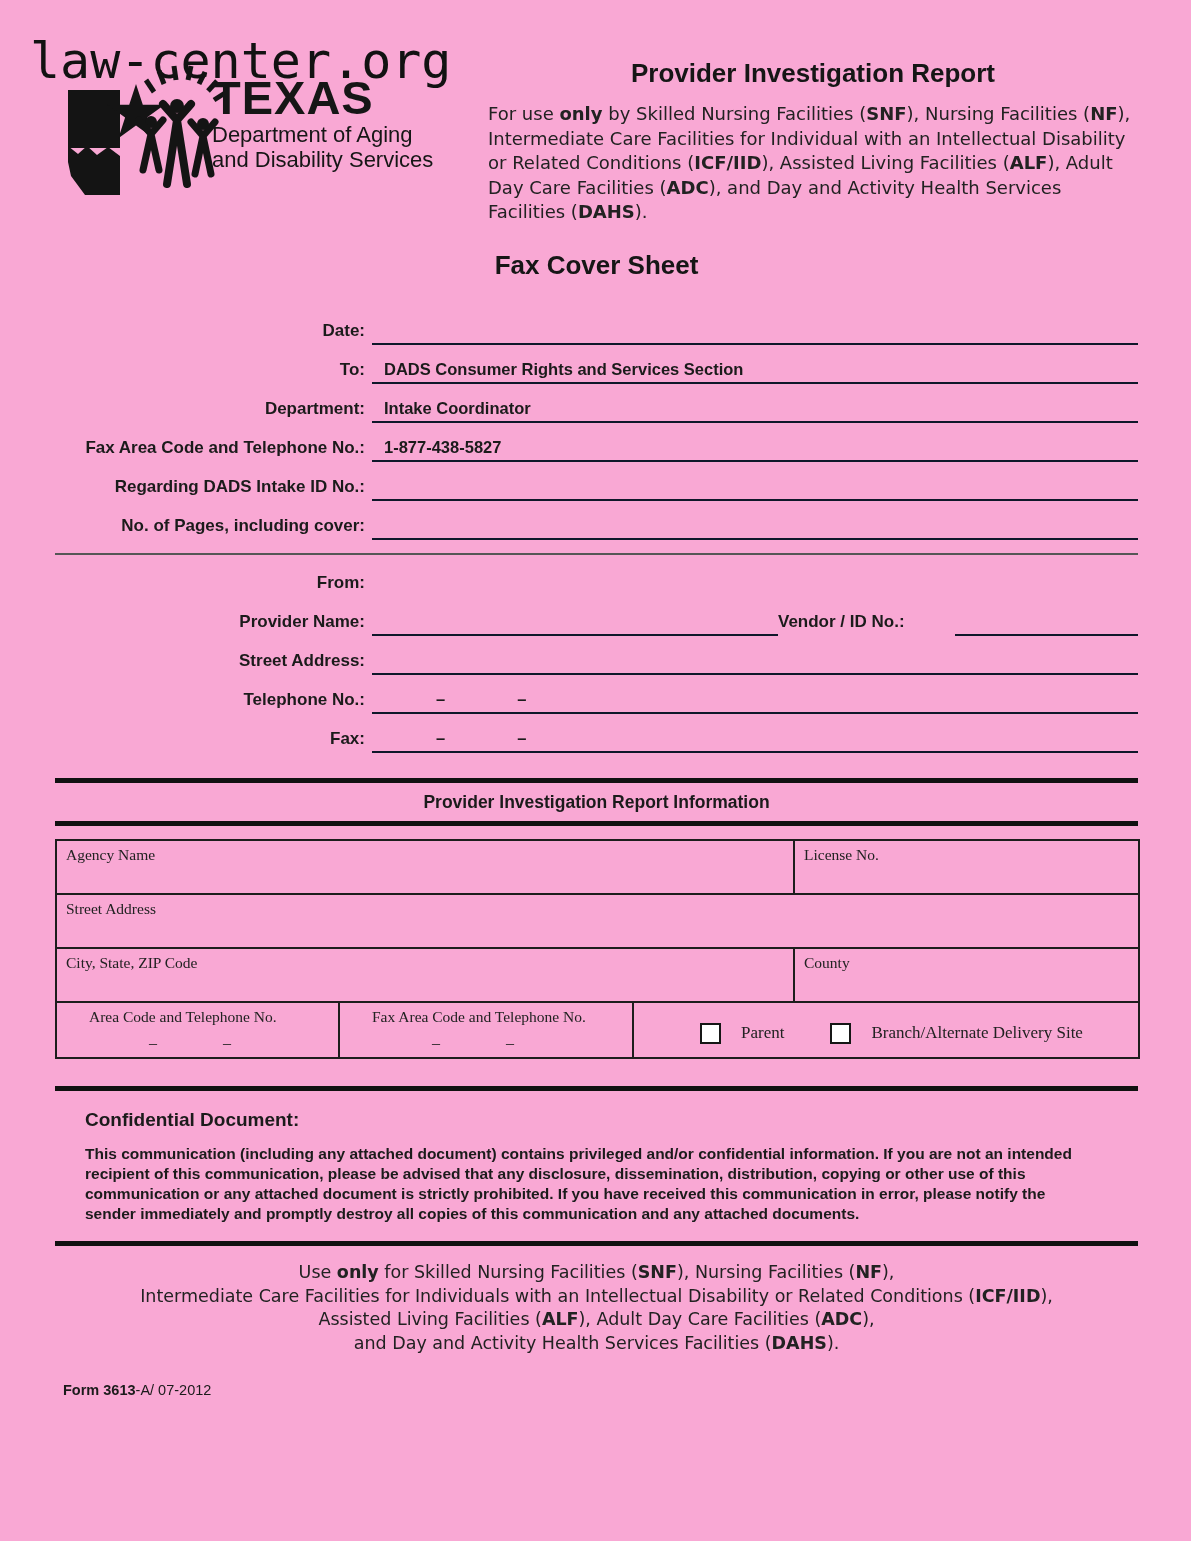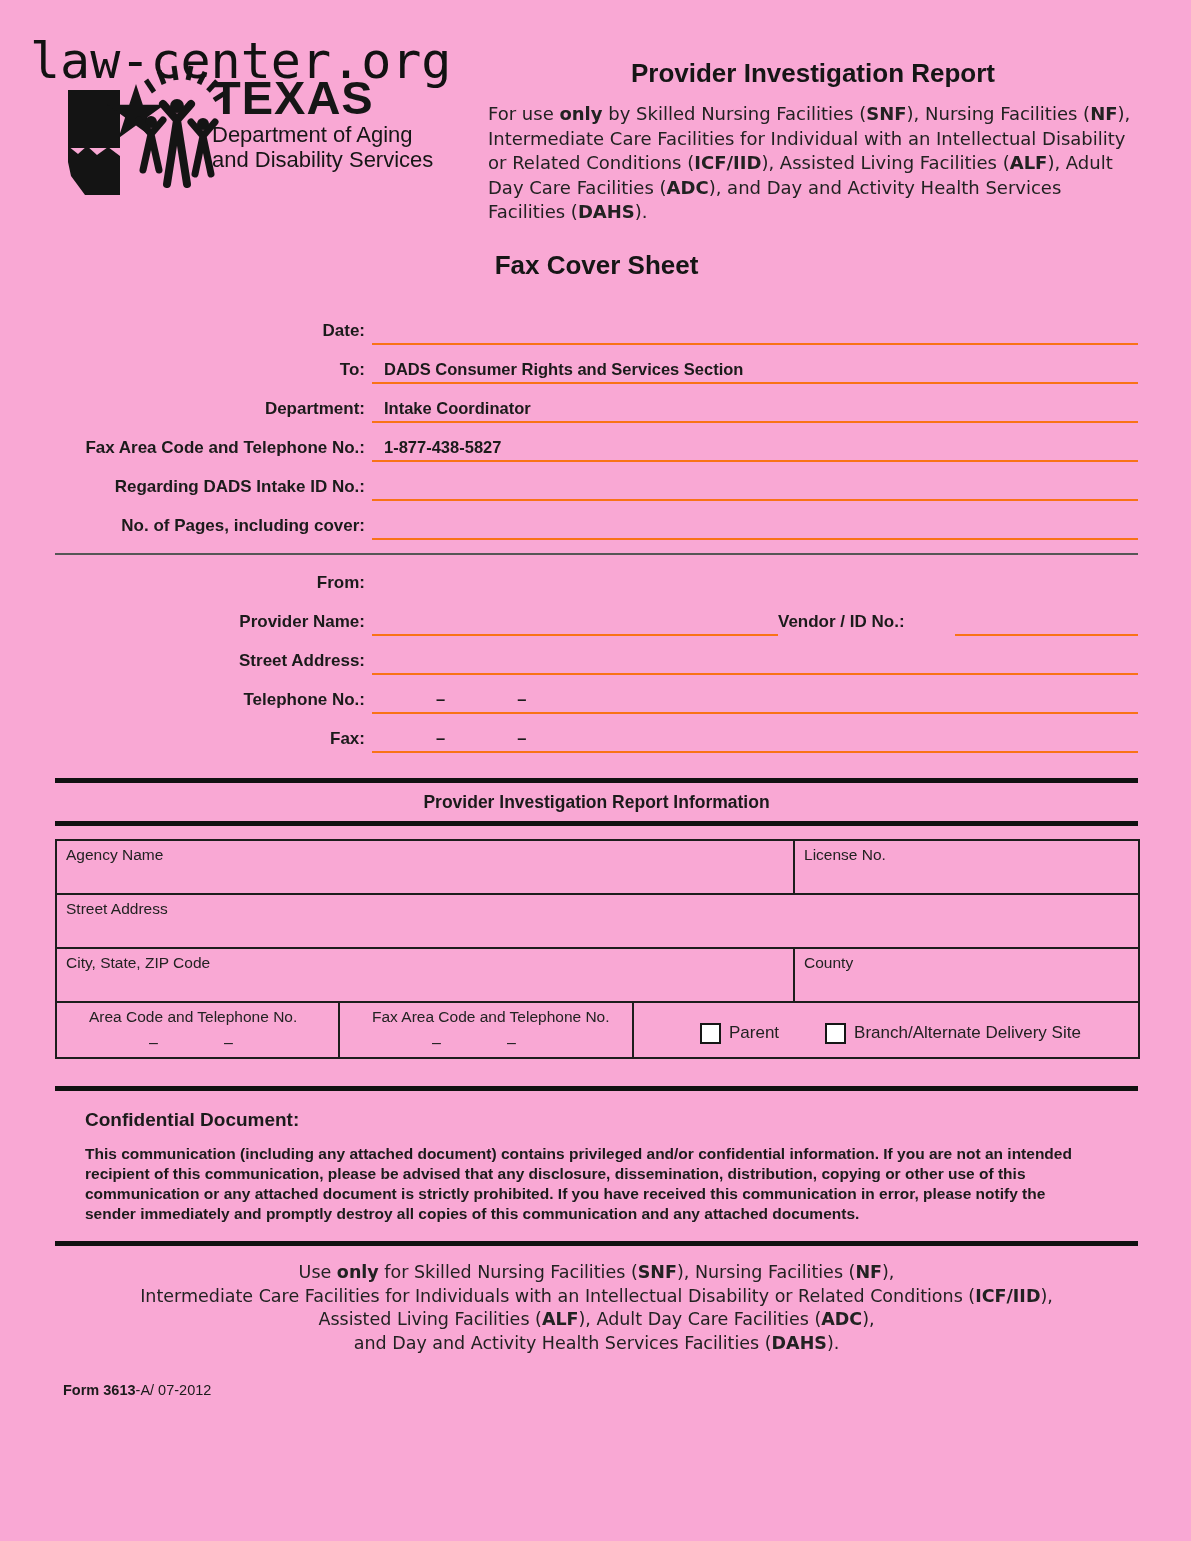--- a/index.html
+++ b/index.html
@@ -23,53 +23,53 @@
   .hdr-intro { font-family:"DejaVu Sans", sans-serif; font-size:18px; line-height:24.5px; color:#222; }
   
   .content { position:absolute; left:55px; top:250px; width:1083px; }
   .sheet-title { text-align:center; font-size:26px; font-weight:bold; color:#161616; margin-bottom:25px; }
   .frow { display:flex; height:39px; align-items:flex-end; }
   .frow .lbl {
     width:310px; flex:none; text-align:right; font-weight:bold; font-size:17px;
     padding-bottom:4px; white-space:nowrap;
   }
   .frow .line {
-    flex:1; border-bottom:2px solid #f97316; font-weight:bold; font-size:16.5px;
+    flex:1; border-bottom:2px solid #0f172a; font-weight:bold; font-size:16.5px;
     padding:0 0 3px 12px; margin-left:7px; min-height:24px;
   }
   .frow .noline { flex:1; padding:0 0 3px 12px; margin-left:7px; }
   .frow .line.short { flex:none; width:406px; }
   .vendor-lbl {
     flex:none; width:170px; text-align:left; font-weight:bold; font-size:17px;
     padding:0 8px 4px 0; white-space:nowrap;
   }
   .dash { font-weight:bold; }
   .d1 { margin-left:52px; } .d2 { margin-left:72px; }
   .thin-divider { border-top:2px solid #565656; margin:13px 0 3px 0; }
   .section-bar {
     margin-top:25px; border-top:5px solid #111; border-bottom:5px solid #111;
     padding:9px 0 8px 0; text-align:center; font-weight:bold; font-size:17.5px;
   }
   
-  table.info { width:100%; border-collapse:collapse; margin-top:13px; table-layout:fixed; }
+  table.info { width:100%; border-collapse:collapse; margin-top:13px; table-layout:fixed;font-family:Liberation Serif, serif; }
   table.info td {
     border:2px solid #1d1d1d; font-size:15.5px; font-weight:normal;
     padding:5px 9px; vertical-align:top; color:#222;
   }
   tr.r1 td, tr.r2 td, tr.r3 td { height:54px; }
   tr.r4 td { height:52px;padding-left:32px; }
   .cell-dashes { margin-top:8px; padding-left:28px; font-size:16px; }
   .cd1 { margin-left:32px; } .cd2 { margin-left:66px; }
   .cbx-cell { vertical-align:middle !important; }
   .cbx-wrap { display:flex; align-items:center; padding:6px 0 0 34px; }
   .cbx {
     display:inline-block; width:21px; height:21px; border:2px solid #161616;
     background:#fff; flex:none;
   }
-  .cbx-label { font-size:17px; margin-left:8px; white-space:nowrap; }
+  .cbx-label { font-size:17px; margin-left:20px; white-space:nowrap; }
   .cbx-gap { width:46px; flex:none; }
   
   .conf {
     margin-top:27px; border-top:5px solid #111; border-bottom:5px solid #111;
     padding:12px 45px 17px 30px;
   }
   .conf-h { font-size:19px; font-weight:bold; margin:6px 0 13px 0; }
   .conf-p { font-size:15.5px; font-weight:bold; line-height:20px; }
   
   .footer-note {

